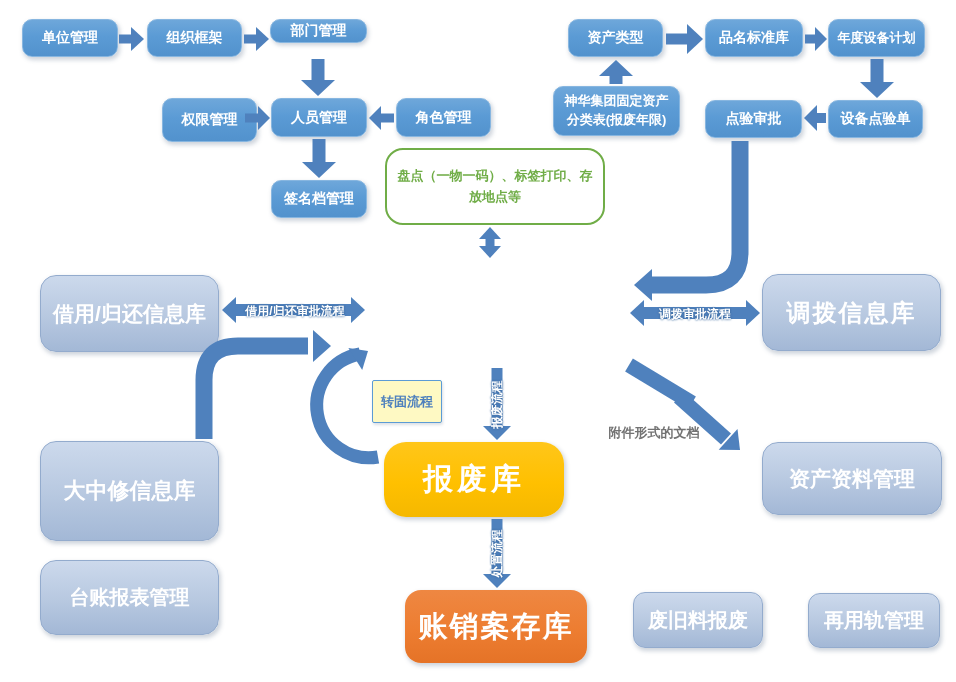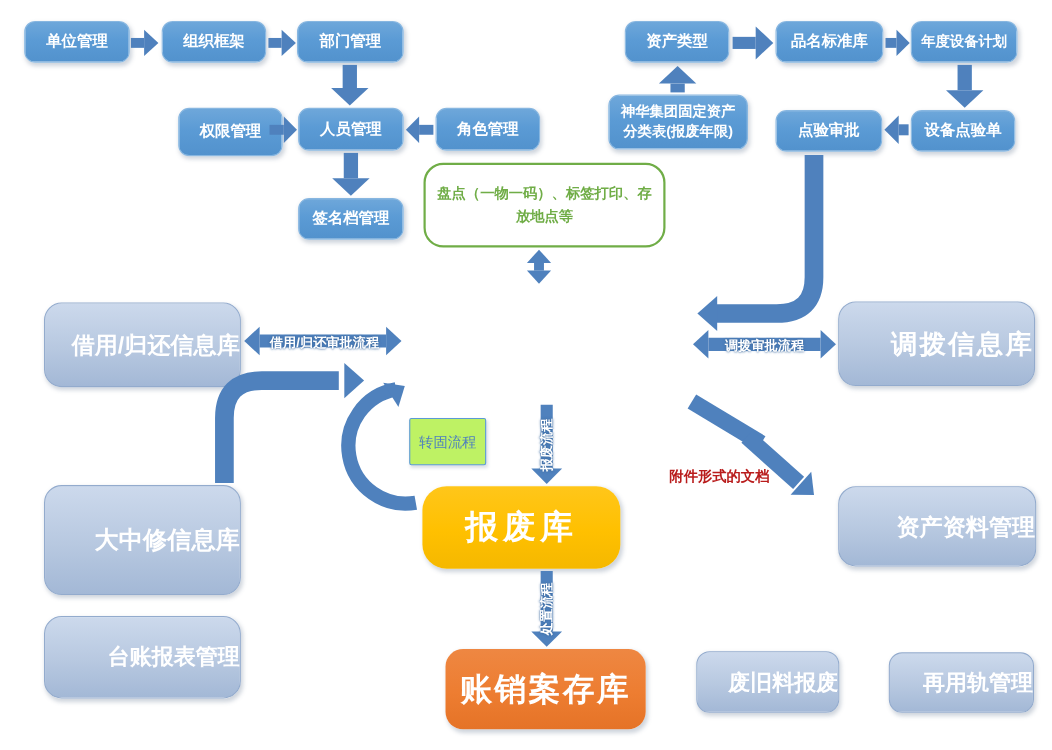--- a/index.html
+++ b/index.html
@@ -7,40 +7,40 @@
   #stage { position:relative; width:956px; height:682px; background:#fff; overflow:hidden; }
 
   .box { position:absolute; display:flex; align-items:center; justify-content:center;
          text-align:center; color:#fff; z-index:2;
          box-shadow:1.5px 2.5px 4px rgba(80,100,130,0.28); }
 
   .b-blue   { background:linear-gradient(180deg,#6ea7da 0%,#5b9bd5 45%,#5292cd 100%);
               border:1px solid #87b6e0; border-radius:10px;
               font-size:14px; font-weight:bold; }
   .b-light  { background:linear-gradient(180deg,#ccd9ec 0%,#b7c8e0 55%,#a3b8d6 100%);
-              border:1px solid #93abcd; border-radius:16px; font-weight:bold;justify-content:flex-end; }
+              border:1px solid #93abcd; border-radius:16px; font-weight:bold; }
   .b-green  { background:linear-gradient(180deg,#7ab457 0%,#70ad47 55%,#67a23f 100%);
               border:none; border-radius:24px; font-size:32px; font-weight:bold; letter-spacing:6px; }
   .b-yellow { background:linear-gradient(180deg,#ffc61a 0%,#ffc000 55%,#f5b800 100%);
               border:none; border-radius:22px; font-size:30px; font-weight:bold; letter-spacing:4px; }
   .b-orange { background:linear-gradient(180deg,#ee8742 0%,#ed7d31 55%,#e57327 100%);
               border:none; border-radius:16px; font-size:29px; font-weight:bold; letter-spacing:2px; }
   .b-note   { background:#fff; border:2px solid #70ad47; border-radius:18px;
               color:#70ad47; font-size:13px; font-weight:bold; line-height:1.55;
               box-shadow:none; padding:6px 10px; }
-  .b-flow   { background:#bef264; border:1.5px solid #5b9bd5; border-radius:2px;
-              color:#4f81bd; font-size:13px; font-weight:normal; box-shadow:1px 2px 3px rgba(80,100,130,0.2); }
+  .b-flow   { background:#fef9c3; border:1.5px solid #5b9bd5; border-radius:2px;
+              color:#4f81bd; font-size:13px; font-weight:bold; box-shadow:1px 2px 3px rgba(80,100,130,0.2); }
 
   #arrows { position:absolute; left:0; top:0; z-index:3; pointer-events:none; }
 
   .edge-label { position:absolute; z-index:4; color:#fff; font-size:12px; font-weight:bold;
                 text-align:center; white-space:nowrap;
                 text-shadow:0 0 2px rgba(62,108,161,0.9), 0 0 2px rgba(62,108,161,0.9); }
   .edge-label.rot { transform:rotate(-90deg); transform-origin:center center; }
-  .edge-label.dark { color:#b91c1c; text-shadow:none; font-weight:600; font-size:13px; }
+  .edge-label.dark { color:#737373; text-shadow:none; font-weight:600; font-size:13px; }
 </style>
 </head>
 <body>
 
 <div id="stage">
 
   <svg id="arrows" width="956" height="682" viewBox="0 0 956 682">
       <line x1="119" y1="39" x2="131" y2="39" stroke="#4f81bd" stroke-width="9"></line>
       <polygon points="144.0,39.0 131.0,27.0 131.0,51.0" fill="#4f81bd"></polygon>
       <line x1="244" y1="39" x2="256" y2="39" stroke="#4f81bd" stroke-width="9"></line>
@@ -86,21 +86,21 @@
       <line x1="679" y1="397" x2="726" y2="439" stroke="#4f81bd" stroke-width="15"></line>
       <polygon points="740.0,450.0 737.5,428.9 718.7,449.7" fill="#4f81bd"></polygon>
     </svg>
 
   <div class="box b-blue" style="left:22px;top:19px;width:96px;height:38px;">
       <span>单位管理</span>
     </div>
   <div class="box b-blue" style="left:147px;top:19px;width:95px;height:38px;">
       <span>组织框架</span>
     </div>
-  <div class="box b-blue" style="left:270px;top:19px;width:97px;height:38px;">
+  <div class="box b-blue" style="left:270px;top:19px;width:97px;height:24px;">
       <span>部门管理</span>
     </div>
   <div class="box b-blue" style="left:162px;top:98px;width:95px;height:44px;">
       <span>权限管理</span>
     </div>
   <div class="box b-blue" style="left:271px;top:98px;width:96px;height:39px;">
       <span>人员管理</span>
     </div>
   <div class="box b-blue" style="left:396px;top:98px;width:95px;height:39px;">
       <span>角色管理</span>

